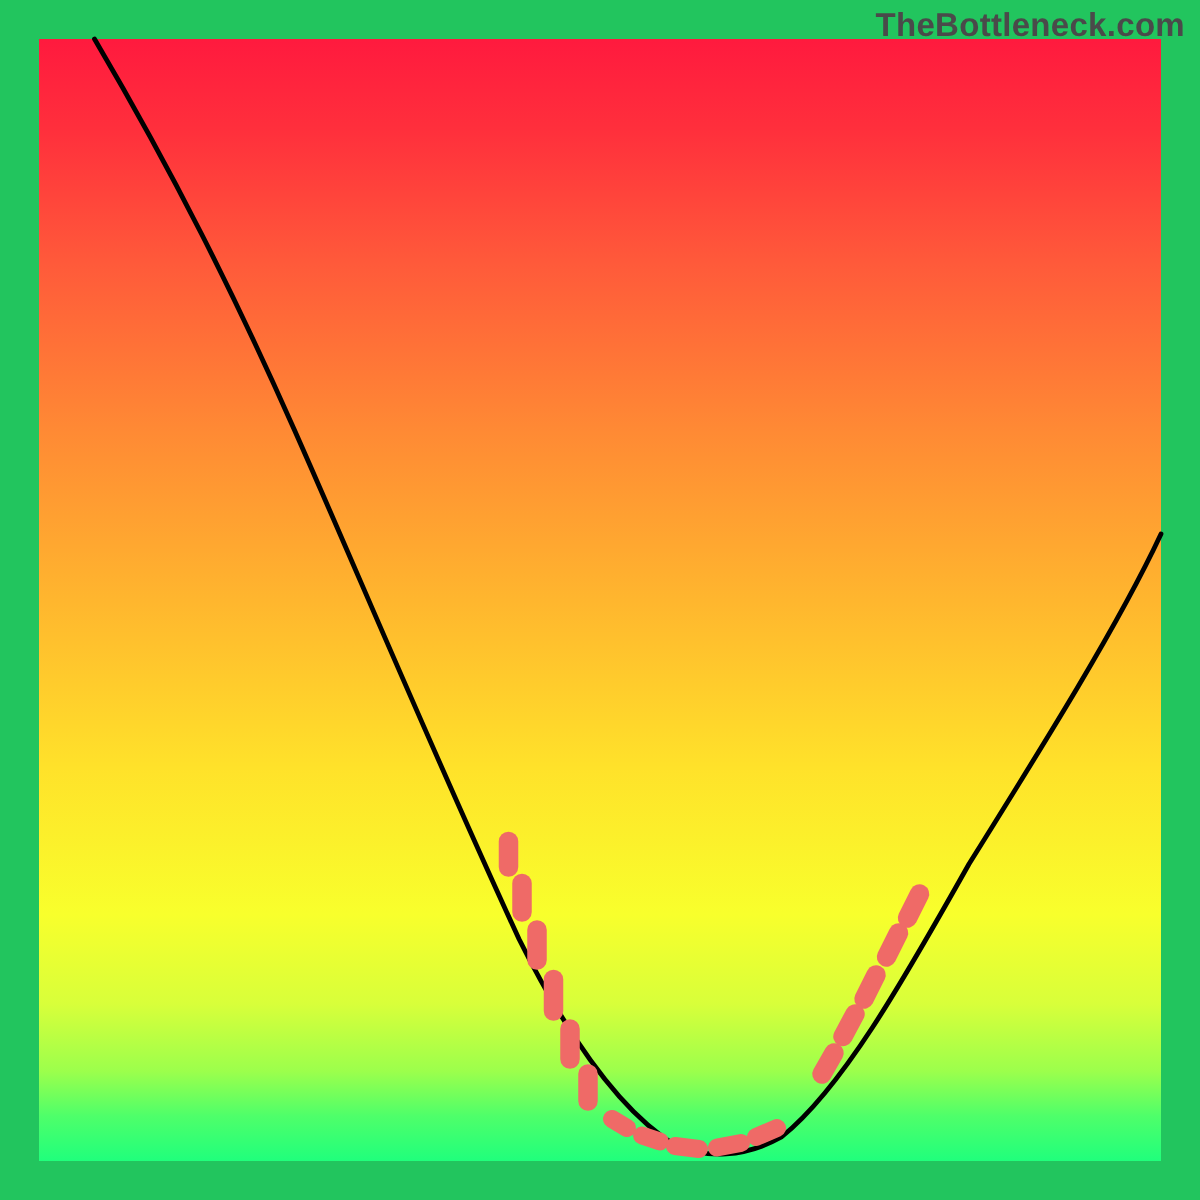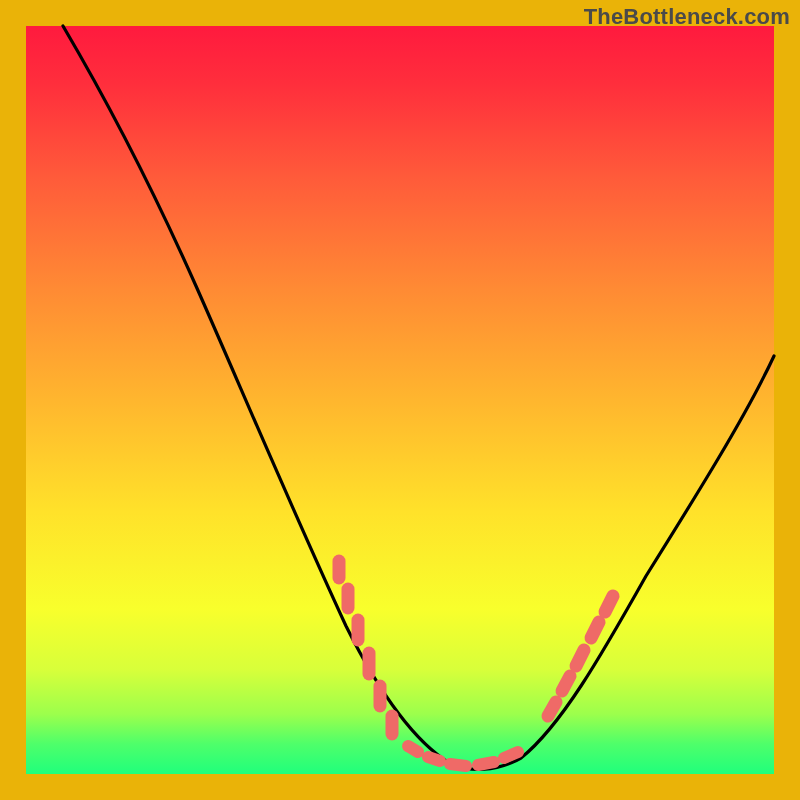--- a/index.html
+++ b/index.html
@@ -8,21 +8,21 @@
     width: 800px;
     height: 800px;
     overflow: hidden;
     background: #000;
     font-family: Arial, Helvetica, sans-serif;
   }
   .frame {
     position: relative;
     width: 800px;
     height: 800px;
-    background: #eab308;
+    background: #22c55e;
   }
   .plot {
     position: absolute;
     left: 26px;
     top: 26px;
     width: 748px;
     height: 748px;
     
     background: linear-gradient(
       to bottom,

